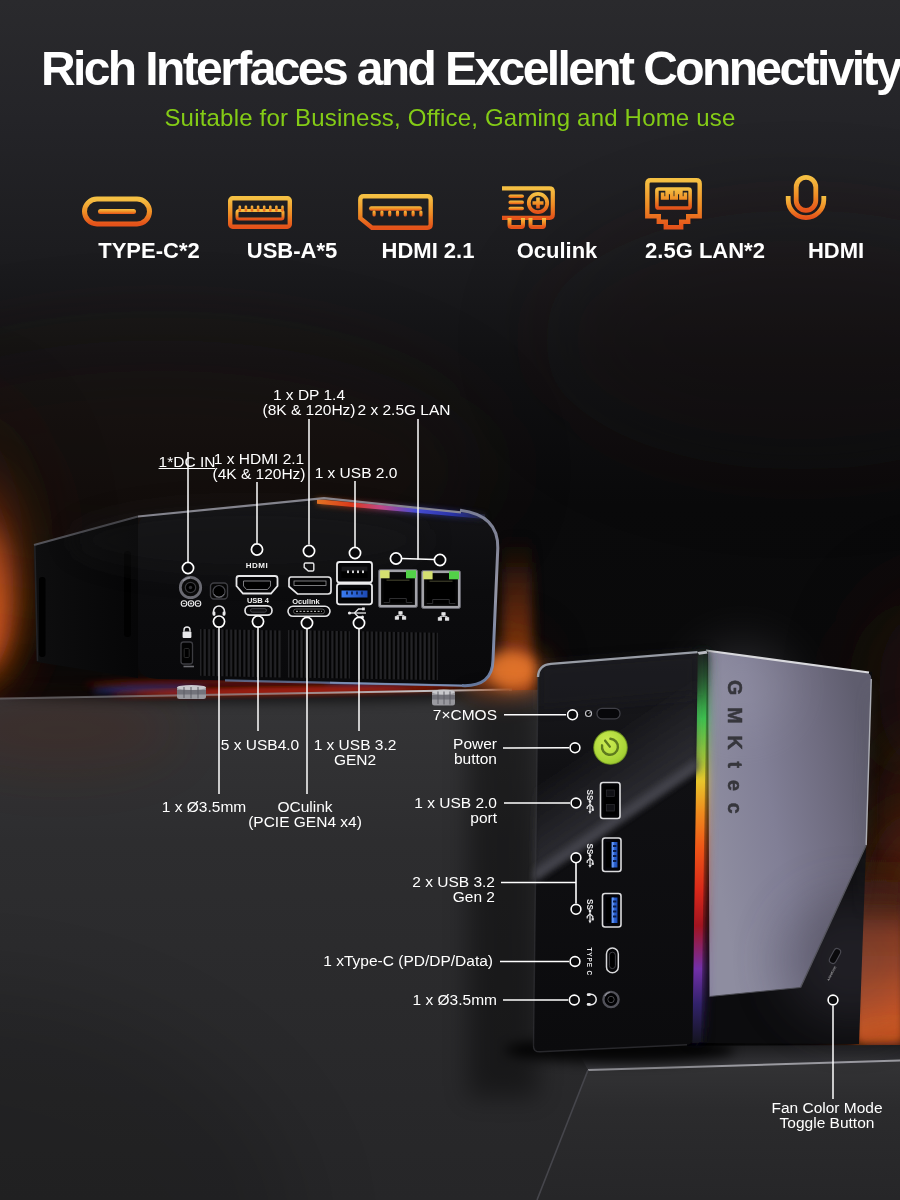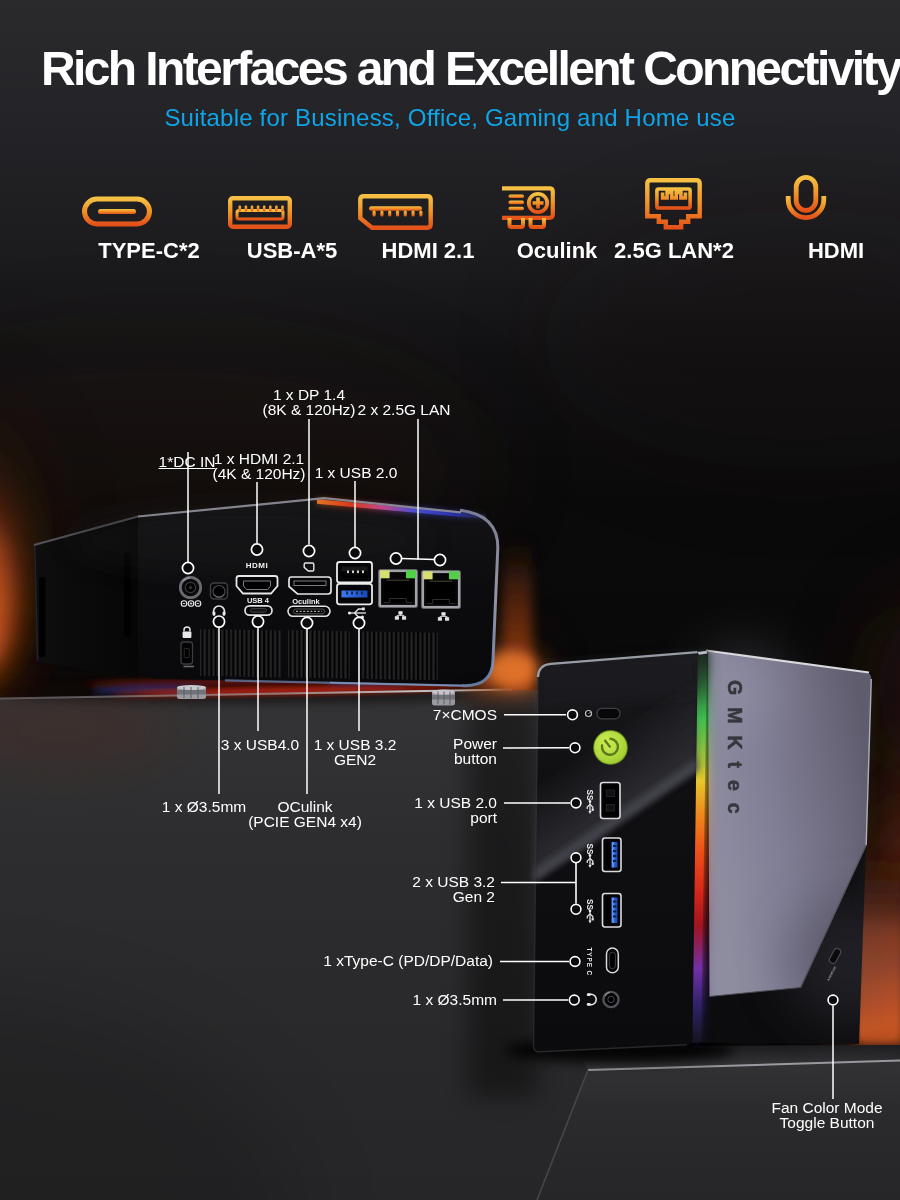--- a/index.html
+++ b/index.html
@@ -2,21 +2,21 @@
 <html><head>
 <meta charset="utf-8">
 <style>
   html,body{margin:0;padding:0;background:#000;}
   #pg{position:relative;width:900px;height:1200px;overflow:hidden;
       background:#0a0a0b;font-family:"Liberation Sans",sans-serif;}
   #scene{position:absolute;left:0;top:0;}
   .po{position:absolute;}
   .t{position:absolute;color:#fff;white-space:nowrap;}
   .ttl{left:0;top:41px;width:900px;text-align:right;font-size:48px;font-weight:700;letter-spacing:-2.6px;}
-  .sub{left:0;top:104px;width:900px;text-align:center;font-size:24px;letter-spacing:0.2px;font-weight:400;color:#0ea5e9;}
+  .sub{left:0;top:104px;width:900px;text-align:center;font-size:24px;letter-spacing:0.2px;font-weight:400;color:#84cc16;}
   .ic{font-size:22px;font-weight:700;text-align:center;transform:translateX(-50%);margin-left:32px;}
   .an{font-size:15.5px;line-height:14.5px;}
   .ac{text-align:center;transform:translateX(-50%);}
   .ar{text-align:right;transform:translateX(-100%);}
 </style>
 </head>
 <body>
 <div id="pg">
 <svg id="scene" width="900" height="1200" viewBox="0 0 900 1200">
       <defs>
@@ -551,28 +551,28 @@
 <path d="M4.2,21 v3.8 a17.8,17.8 0 0 0 35.6,0 V21" fill="none" stroke="url(#og6)" stroke-width="4.8"></path>
 <line x1="22" y1="44" x2="22" y2="48" stroke="url(#og6)" stroke-width="4.4"></line>
 <line x1="11.5" y1="50.8" x2="32.5" y2="50.8" stroke="url(#og6)" stroke-width="4.6"></line>
 </svg>
 <div class="t ttl">Rich Interfaces and Excellent Connectivity</div>
 <div class="t sub">Suitable for Business, Office, Gaming and Home use</div>
 <div class="t ic" style="left:117px;top:238px;">TYPE-C*2</div>
 <div class="t ic" style="left:260px;top:238px;">USB-A*5</div>
 <div class="t ic" style="left:396px;top:238px;">HDMI 2.1</div>
 <div class="t ic" style="left:525px;top:238px;">Oculink</div>
-<div class="t ic" style="left:642px;top:238px;">2.5G LAN*2</div>
+<div class="t ic" style="left:673px;top:238px;">2.5G LAN*2</div>
 <div class="t ic" style="left:804px;top:238px;">HDMI</div>
 <div class="t an ac" style="left:309px;top:388px;">1 x DP 1.4<br>(8K &amp; 120Hz)</div>
 <div class="t an ac" style="left:404px;top:403px;">2 x 2.5G LAN</div>
 <div class="t an ac" style="left:187px;top:455px;text-decoration:underline;">1*DC IN</div>
 <div class="t an ac" style="left:259px;top:452px;">1 x HDMI 2.1<br>(4K &amp; 120Hz)</div>
 <div class="t an ac" style="left:356px;top:466px;">1 x USB 2.0</div>
-<div class="t an ac" style="left:260px;top:738px;">3 x USB4.0</div>
+<div class="t an ac" style="left:260px;top:738px;">5 x USB4.0</div>
 <div class="t an ac" style="left:355px;top:738px;">1 x USB 3.2<br>GEN2</div>
 <div class="t an ac" style="left:204px;top:800px;">1 x Ø3.5mm</div>
 <div class="t an ac" style="left:305px;top:800px;">OCulink<br>(PCIE GEN4 x4)</div>
 <div class="t an ar" style="left:497px;top:708px;">7×CMOS</div>
 <div class="t an ar" style="left:497px;top:737px;text-align:right;">Power<br>button</div>
 <div class="t an ar" style="left:497px;top:796px;">1 x USB 2.0<br>port</div>
 <div class="t an ar" style="left:495px;top:875px;">2 x USB 3.2<br>Gen 2</div>
 <div class="t an ar" style="left:493px;top:954px;">1 xType-C (PD/DP/Data)</div>
 <div class="t an ar" style="left:497px;top:993px;">1 x Ø3.5mm</div>
 <div class="t an ac" style="left:827px;top:1101px;">Fan Color Mode<br>Toggle Button</div>

